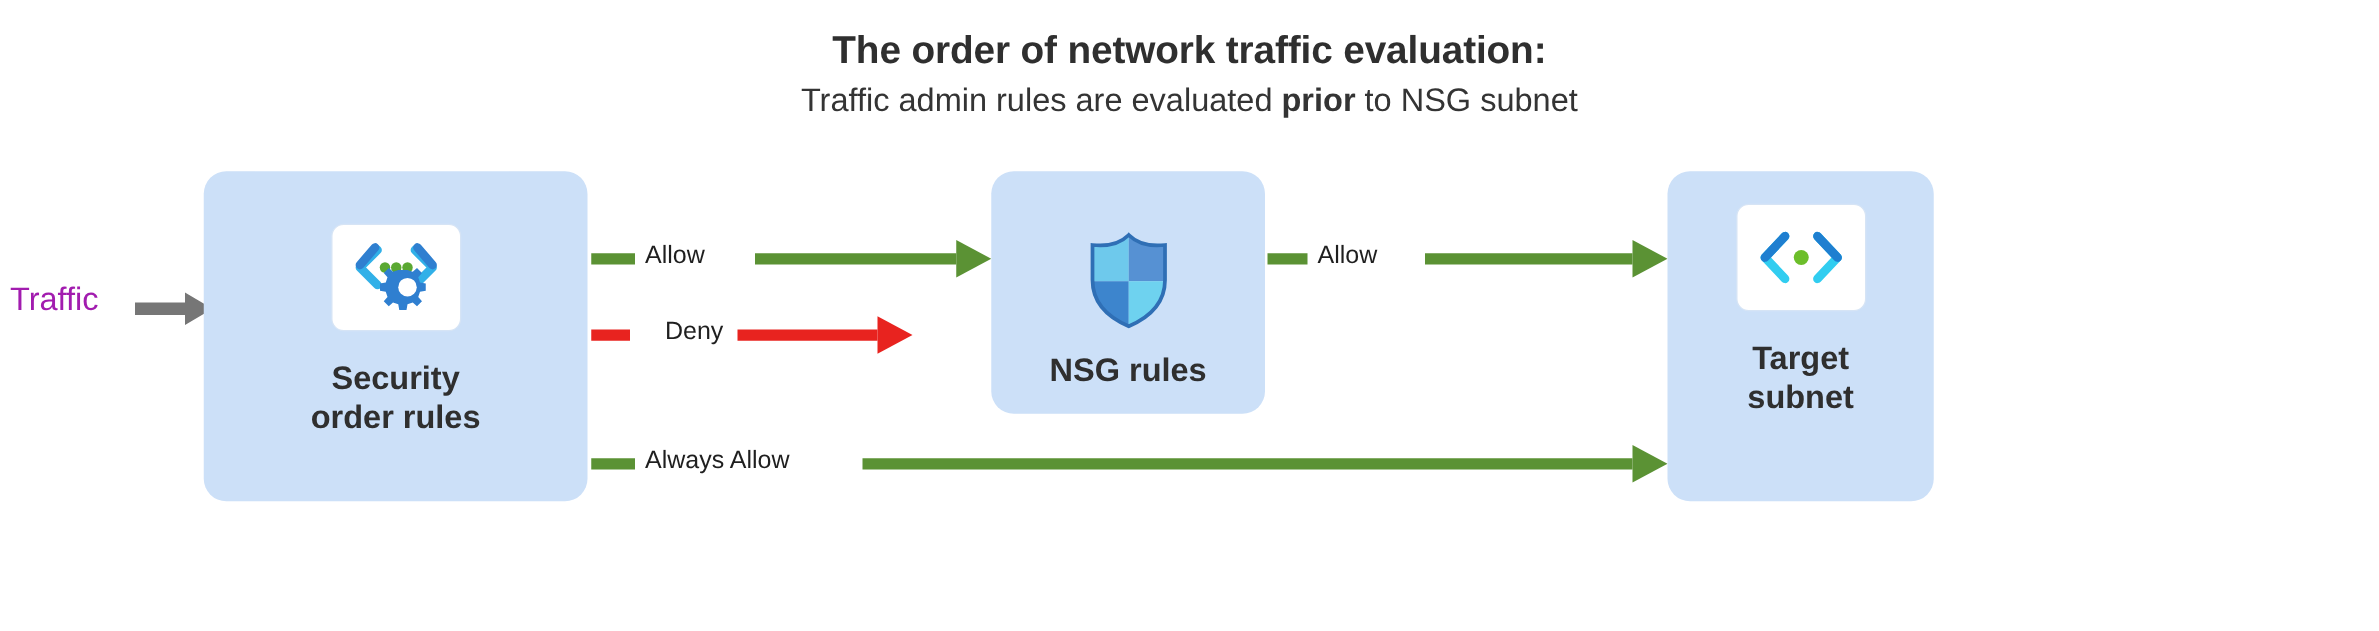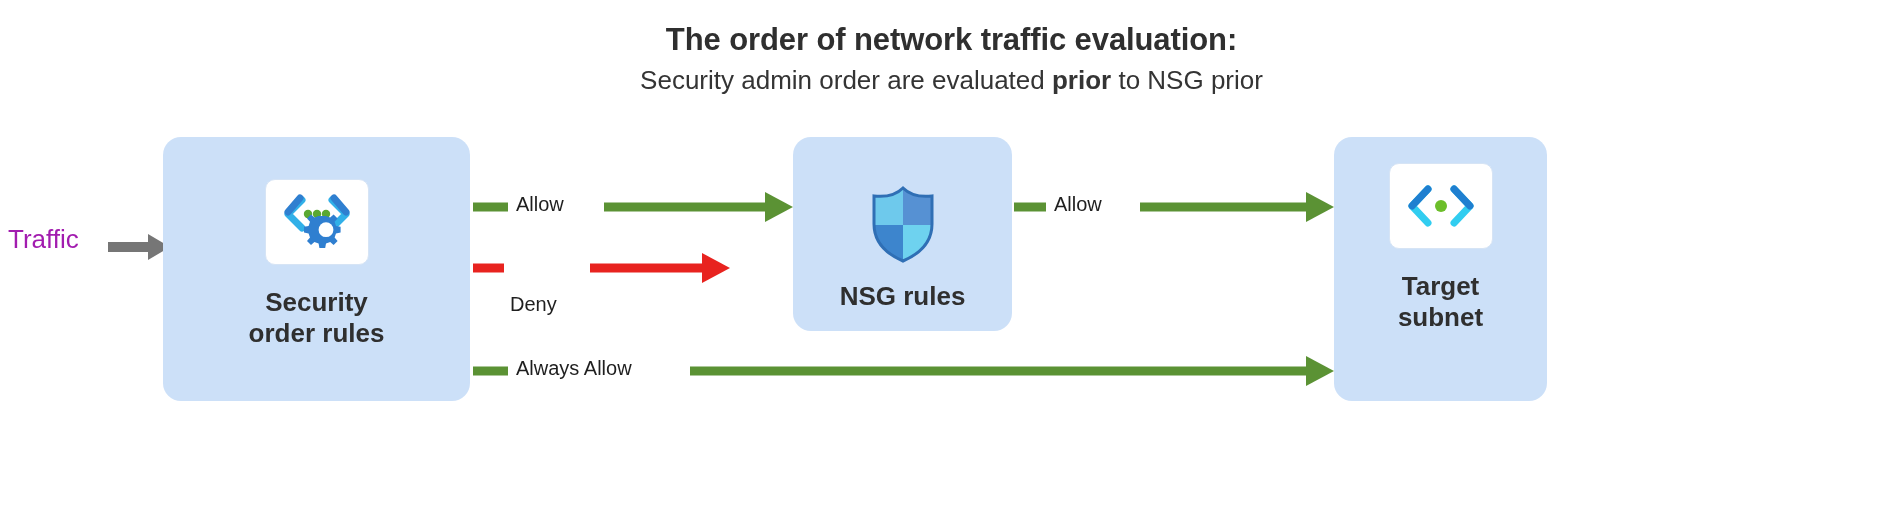--- a/index.html
+++ b/index.html
@@ -134,21 +134,21 @@
   }
   .edge-svg { position: absolute; left: 0; top: 0; overflow: visible; }
 </style>
 </head>
 <body>
 
 <div id="stage">
 
   <div class="title">The order of network traffic evaluation:</div>
 
-  <div class="subtitle"><span>Security admin order are evaluated </span><span class="strong">prior</span><span> to NSG prior</span></div>
+  <div class="subtitle"><span>Traffic admin rules are evaluated </span><span class="strong">prior</span><span> to NSG subnet</span></div>
 
   <div class="traffic-label">Traffic</div>
   <svg class="gray-arrow" width="64" height="30" viewBox="0 0 64 30">
     <path d="M0 10 H40 V2 L62 15 L40 28 V20 H0 Z" fill="#767676"></path>
   </svg>
 
   <svg class="edge-svg" width="1903" height="505">
 
     <g>
       <line x1="473" y1="207" x2="508" y2="207" stroke="#5b9234" stroke-width="9"></line>
@@ -169,21 +169,21 @@
     </g>
 
     <g>
       <line x1="1014" y1="207" x2="1046" y2="207" stroke="#5b9234" stroke-width="9"></line>
       <line x1="1140" y1="207" x2="1306" y2="207" stroke="#5b9234" stroke-width="9"></line>
       <path d="M1306 192 L1334 207 L1306 222 Z" fill="#5b9234"></path>
     </g>
   </svg>
 
   <div class="edge-label" style="left:510px; top:193px;">Allow</div>
-  <div class="edge-label" style="left:504px; top:254px;margin-top:39px;">Deny</div>
+  <div class="edge-label" style="left:526px; top:254px;">Deny</div>
   <div class="edge-label" style="left:510px; top:357px;">Always Allow</div>
   <div class="edge-label" style="left:1048px; top:193px;">Allow</div>
 
   <div class="node" id="node-security">
     <div class="icon-tile">
       <svg width="70" height="60" viewBox="0 0 70 60">
         <path d="M20 8 L6 22 L20 36" fill="none" stroke="#31b0e8" stroke-width="7" stroke-linecap="round" stroke-linejoin="round"></path>
         <path d="M50 8 L64 22 L50 36" fill="none" stroke="#31b0e8" stroke-width="7" stroke-linecap="round" stroke-linejoin="round"></path>
         <path d="M18 6 L6 20" fill="none" stroke="#2f7fd0" stroke-width="7" stroke-linecap="round"></path>
         <path d="M52 6 L64 20" fill="none" stroke="#2f7fd0" stroke-width="7" stroke-linecap="round"></path>

